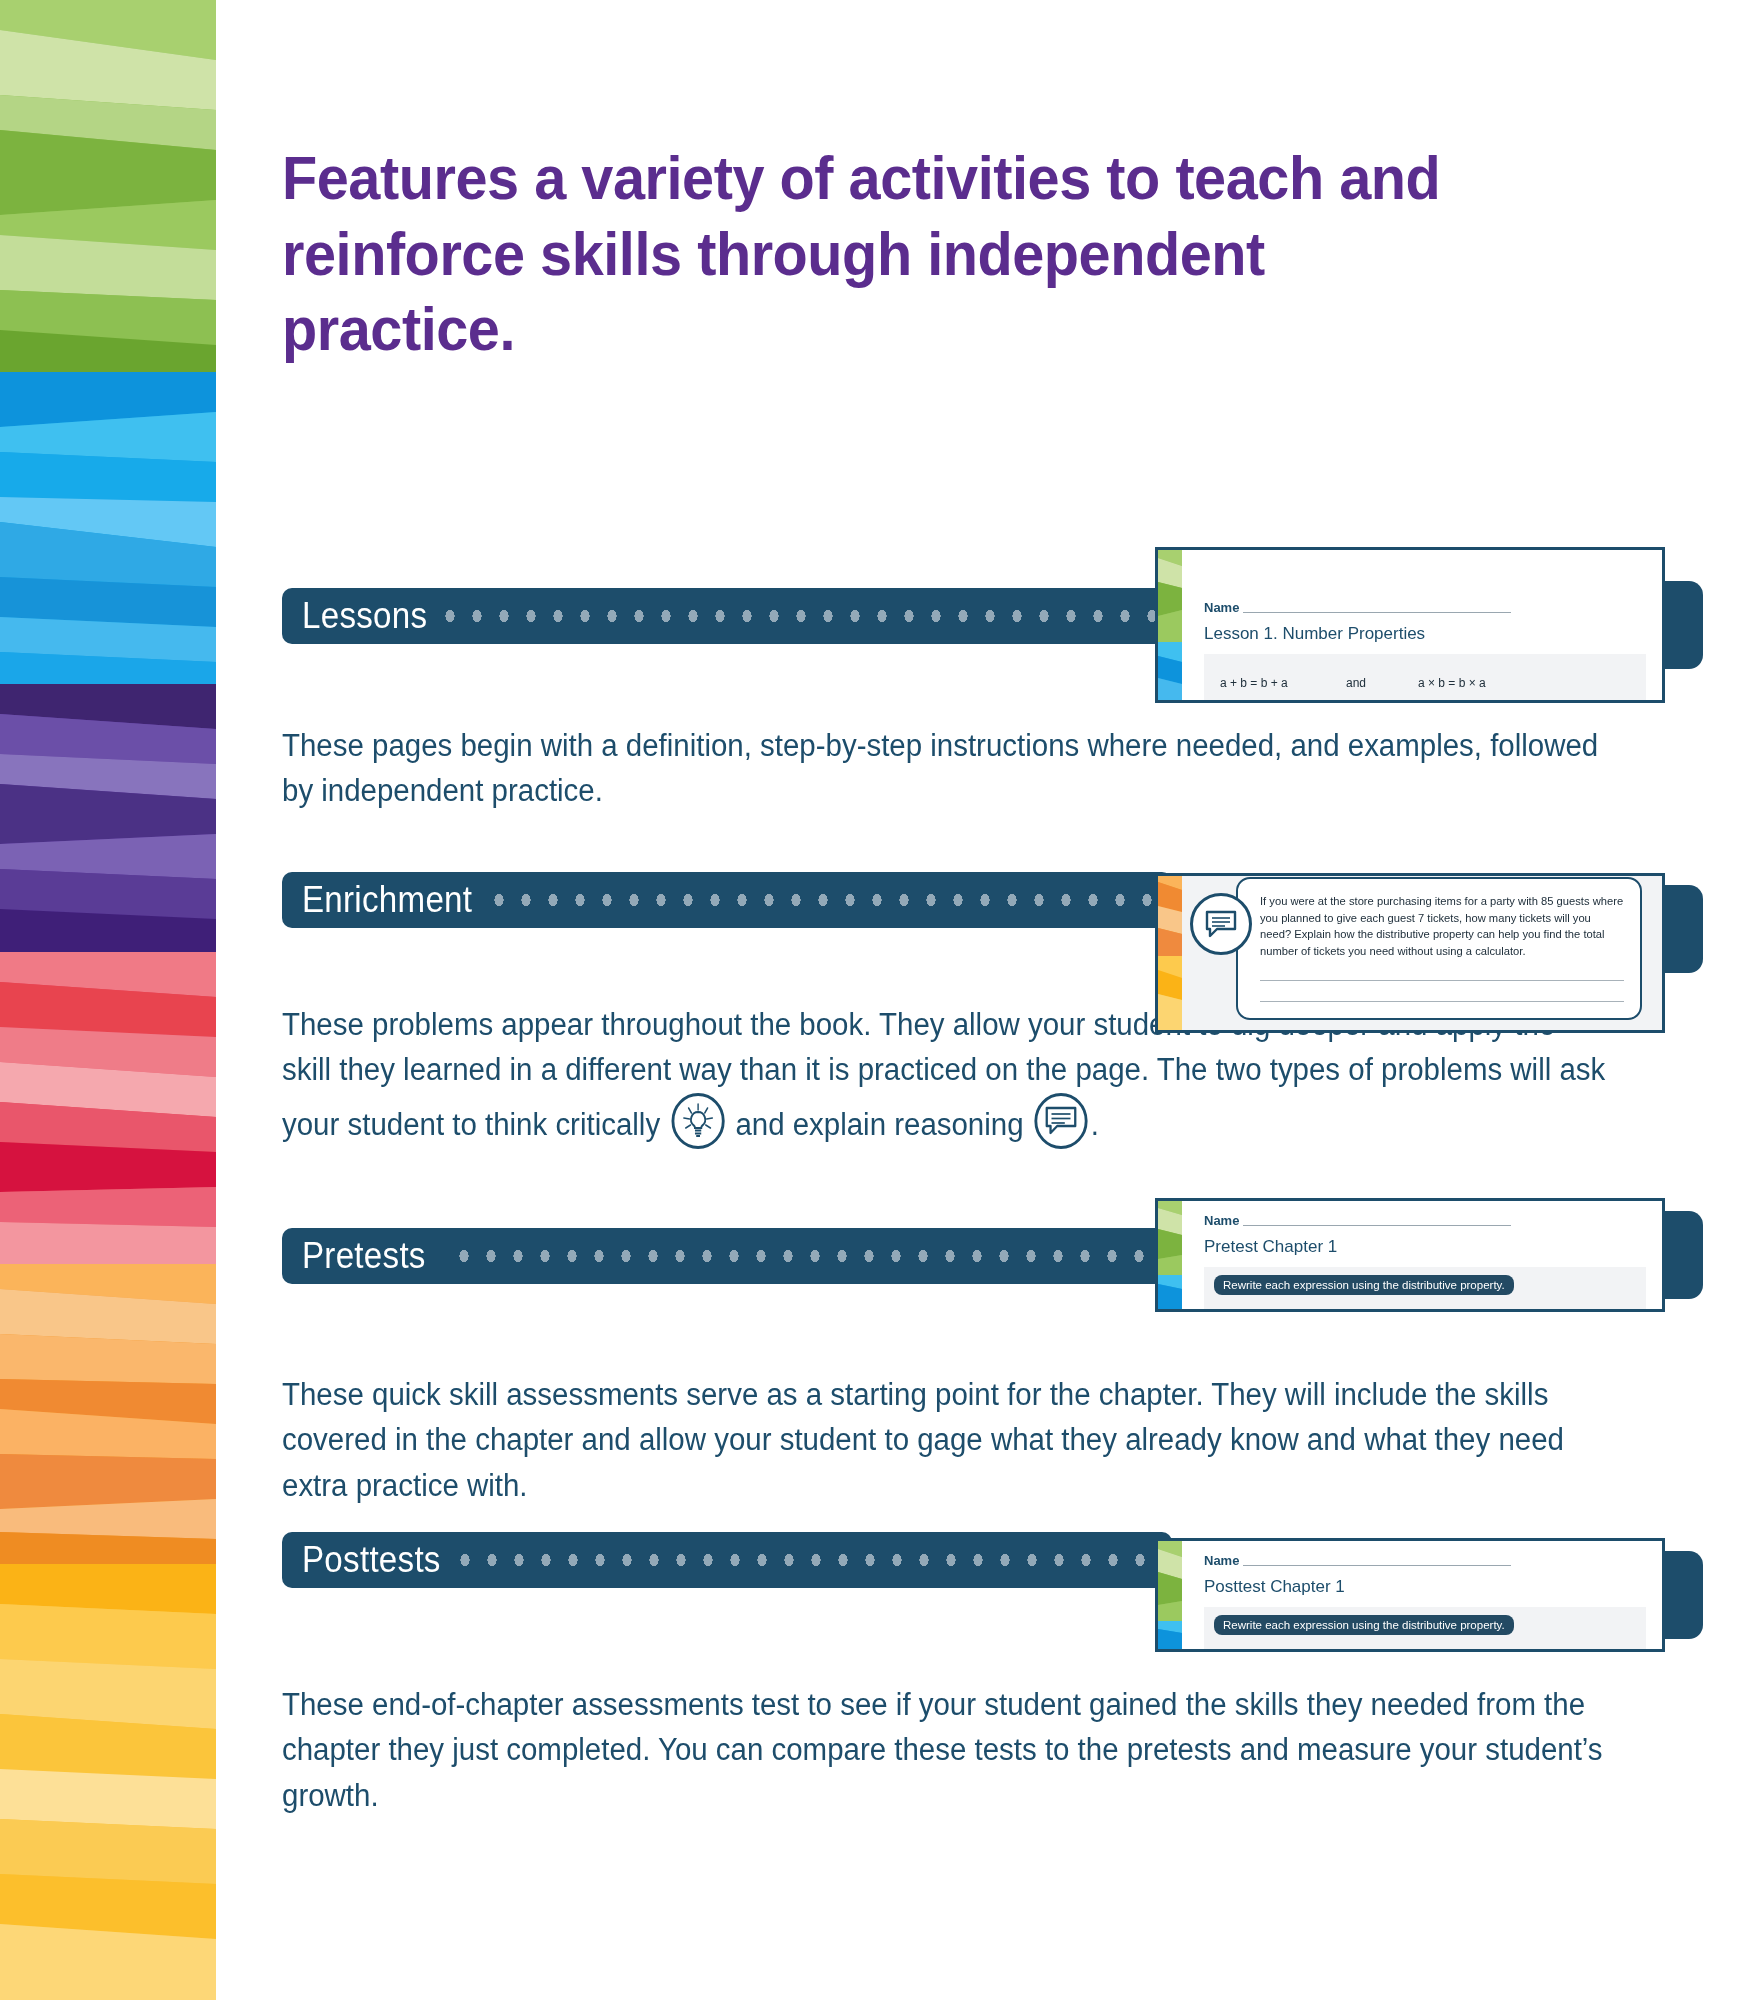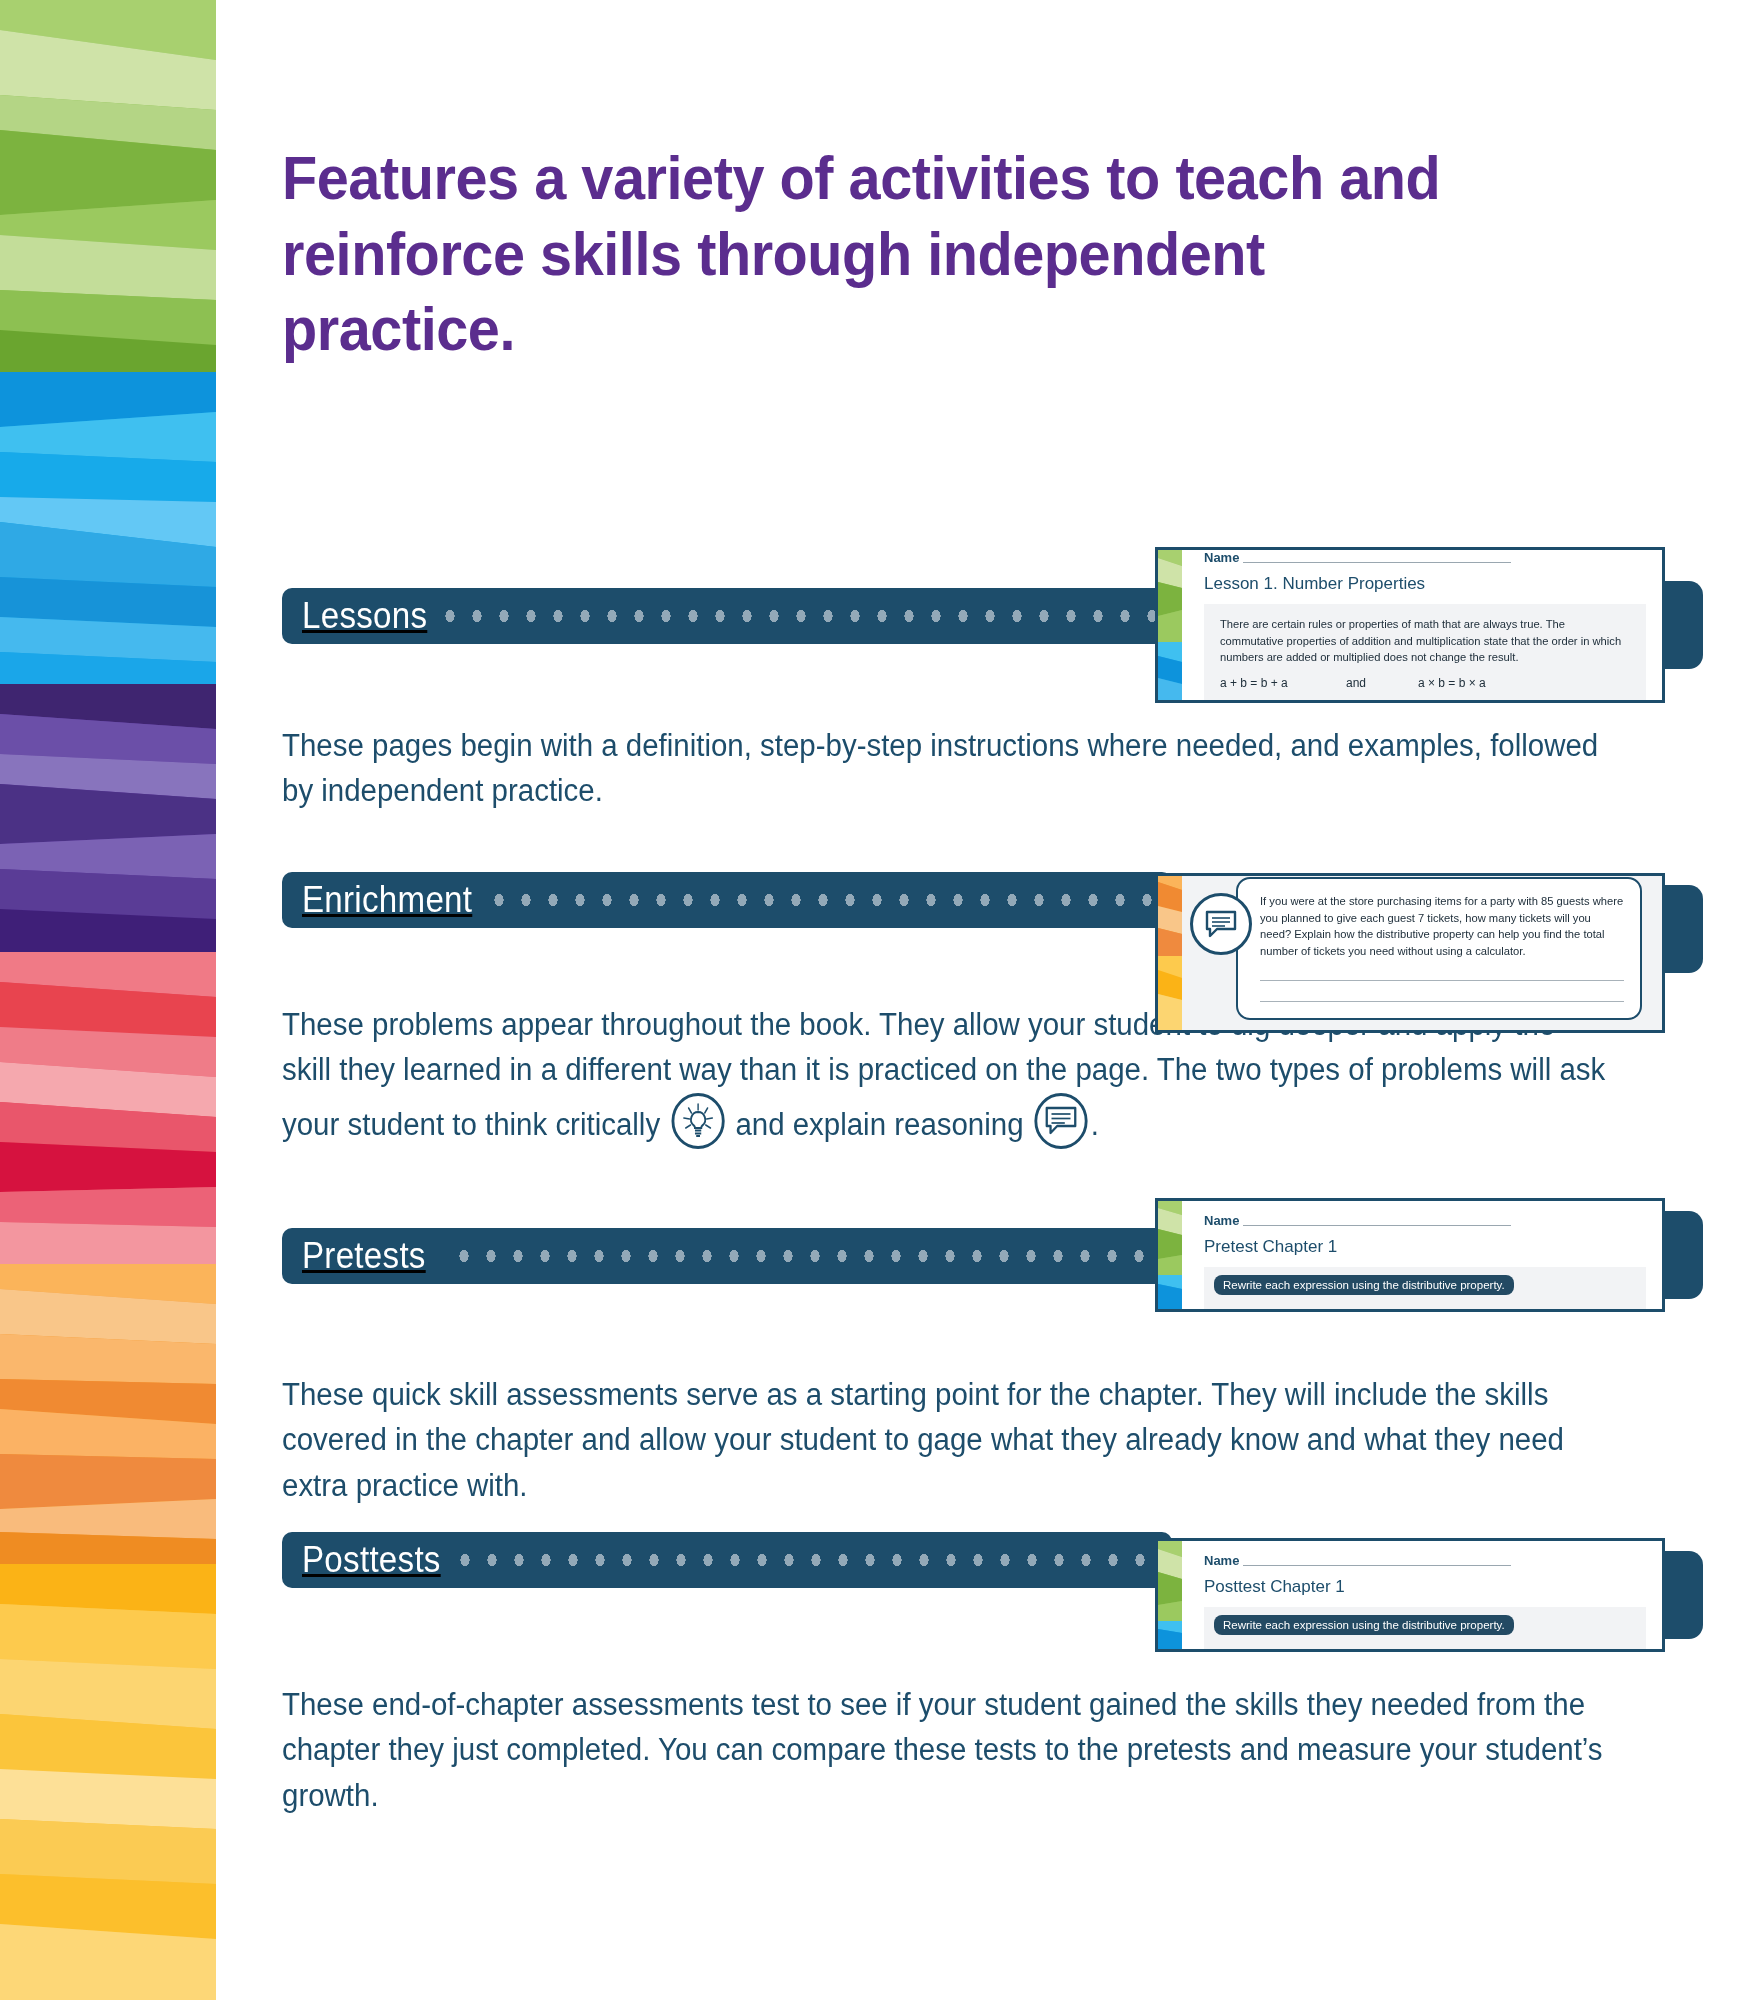--- a/index.html
+++ b/index.html
@@ -62,21 +62,20 @@
     position: absolute;
     left: 282px;
     height: 56px;
     background: #1d4d6b;
     border-radius: 10px;
     display: flex;
     align-items: center;
     padding-left: 20px;
     overflow: hidden;
     z-index: 2;
-    text-decoration: underline;
   }
   .banner-label {
     color: #ffffff;
     font-size: 36px;
     font-weight: 400;
     letter-spacing: 0.3px;
     white-space: nowrap;
     transform: scaleX(0.92);
     transform-origin: left center;
     font-family: "Liberation Sans", sans-serif;
@@ -323,21 +322,20 @@
             </svg>
           </div>
         </div>
         <div class="card-body">
           <div class="name-row">
             <span class="name-label">Name</span>
             <span class="name-rule"></span>
           </div>
           <div class="card-title">Lesson 1. Number Properties</div>
           <div class="gray-box">
-            <p>There are certain rules or properties of math that are always true. The commutative properties of addition and multiplication state that the order in which numbers are added or multiplied does not change the result.</p>
             <div class="eq-row">
               <span class="eq-a">a + b = b + a</span>
               <span class="eq-and">and</span>
               <span>a × b = b × a</span>
             </div>
 
           </div>
         </div>
       </div>
     </div>

